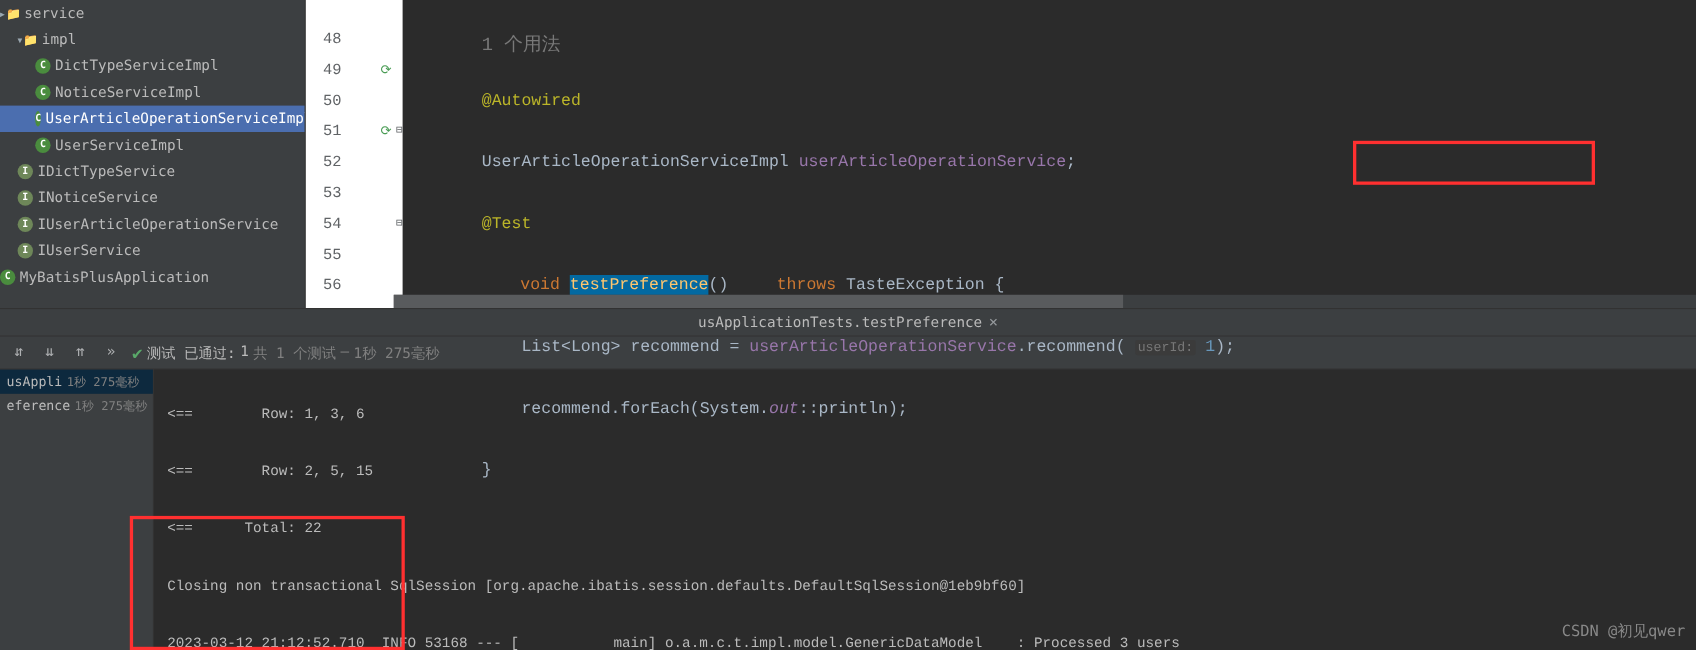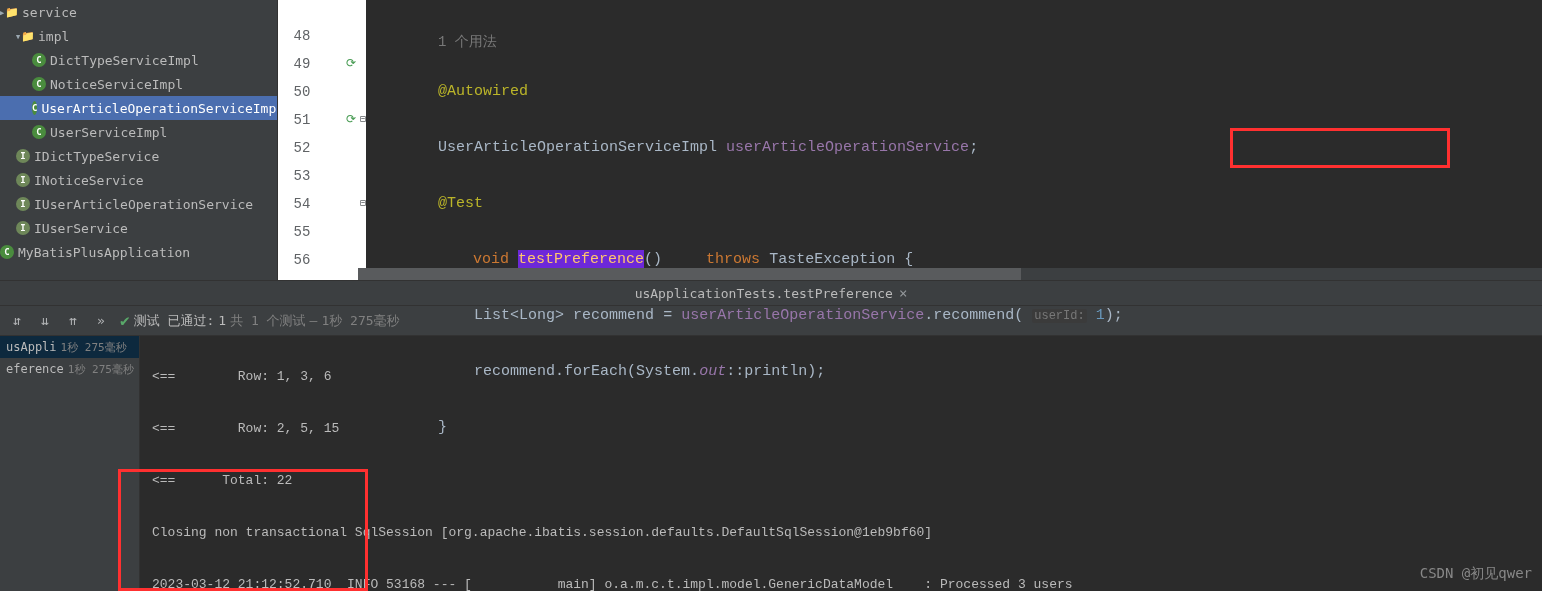--- a/index.html
+++ b/index.html
@@ -99,26 +99,26 @@
 }
 .code-area {
   flex: 1;
   font-family: Consolas, "Courier New", monospace;
   font-size: 15px;
   line-height: 28px;
   padding-left: 0;
   white-space: pre;
 }
 .code-line { height: 28px; }
-.inlay-hint { color: #787878; font-size: 14px; }
+.inlay-hint { color: #787878; font-size: 17px; }
 .c-annotation { color: #bbb529; }
 .c-keyword { color: #cc7832; margin-left: 35px; }
 .c-type { color: #a9b7c6; }
 .c-field { color: #9876aa; }
-.c-method-decl { color: #ffc66d; background: #6d28d9; padding: 1px 0; margin-top: 28px; }
+.c-method-decl { color: #ffc66d; background: #0369a1; padding: 1px 0; margin-top: 28px; }
 .c-class { color: #a9b7c6; }
 .c-static { color: #9876aa; font-style: italic; }
 .c-num { color: #6897bb; }
 .c-paren { color: #a9b7c6; }
 .c-param-hint { color: #787878; font-size: 12px; background: #3b3b3b; padding: 0 2px; border-radius: 2px; }
 .red-box1 {
   position: absolute;
   border: 3px solid #ff3030;
   pointer-events: none;
   left: 952px; top: 128px;

